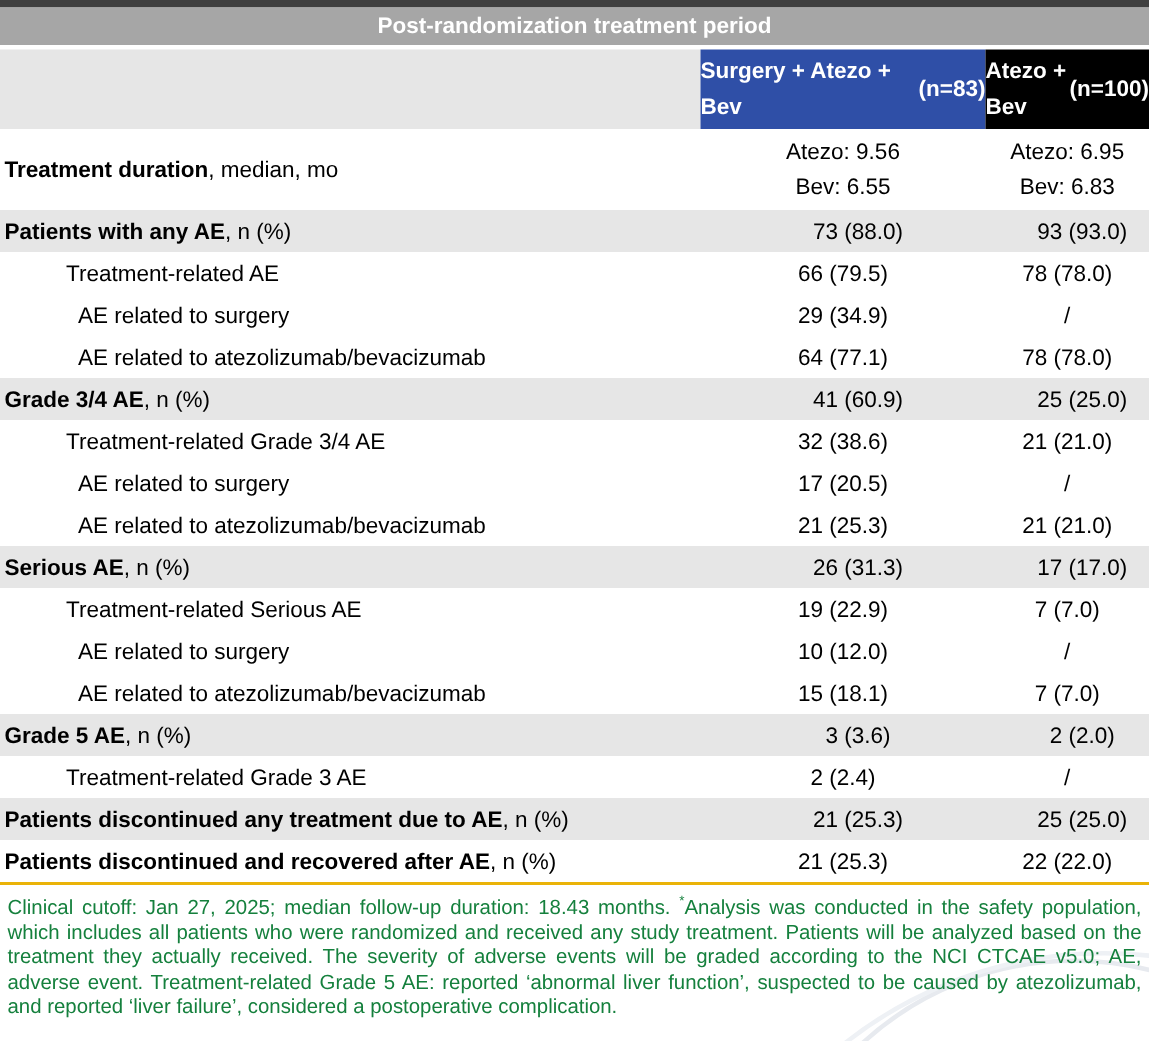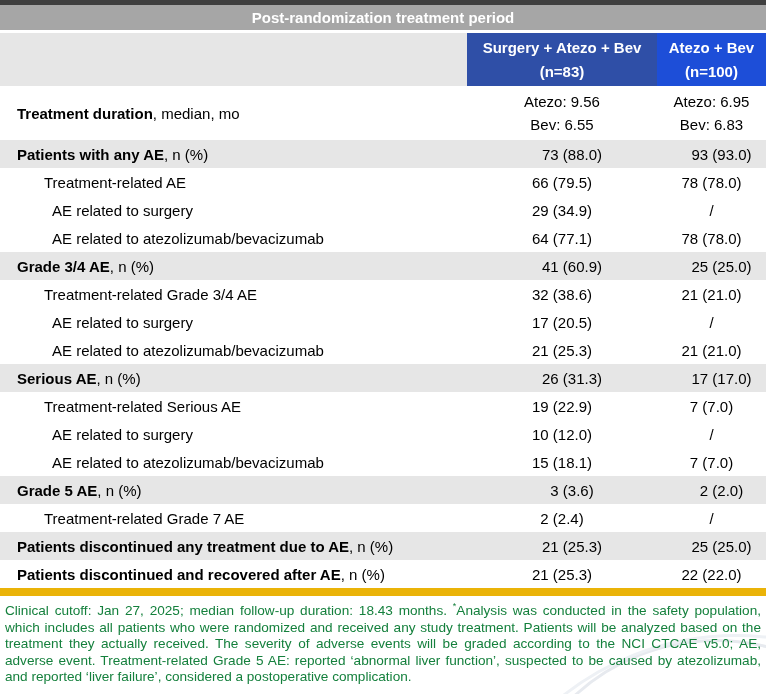--- a/index.html
+++ b/index.html
@@ -1,41 +1,41 @@
 <!DOCTYPE html>
 <html><head>
 <meta charset="utf-8">
 <style>
   * { margin:0; padding:0; box-sizing:border-box; }
   html,body { width:766px; height:694px; background:#ffffff; overflow:hidden; }
   body { font-family:"Liberation Sans", sans-serif; color:#000; position:relative; }
 
-  .table { border-top:5px solid #3f3f3f; border-bottom:8px solid #eab308; position:relative; z-index:2; }
+  .table { border-top:5px solid #3f3f3f; border-bottom:2px solid #eab308; position:relative; z-index:2; }
 
   .title-bar {
     height:25px; background:#a6a6a6; color:#ffffff;
     font-weight:bold; font-size:15px;
     display:flex; align-items:center; justify-content:center;
     margin-bottom:3px;
   }
 
   .col-header { display:flex; height:53px; }
   .col-header .spacer { flex:0 0 467px; background:#e6e6e6; }
   .col-cell {
     color:#ffffff; font-weight:bold; font-size:15px; line-height:24px;
-    display:flex; flex-direction:column; align-items:center; justify-content:center;
-    text-align:center;
+    display:flex; flex-direction:row; align-items:center; justify-content:center;
+    text-align:left;
   }
   .col-blue { flex:0 0 190px; background:#2f4fa7; }
-  .col-red  { flex:1; background:#1d4ed8; }
+  .col-red  { flex:1; background:#000000; }
 
   .row { display:flex; align-items:center; height:28px; font-size:15px; background:#ffffff; }
   .row.shaded { background:#e6e6e6;gap:10px; }
   .row.tall { height:54px; }
-  .cell.label { flex:0 0 467px; padding-left:17px; white-space:nowrap; }
+  .cell.label { flex:0 0 467px; padding-left:3px; white-space:nowrap; }
   .row.indent-1 .cell.label { padding-left:44px; }
   .row.indent-2 .cell.label { padding-left:52px; }
   .cell.label .bold { font-weight:bold; }
   .cell.val { flex:0 0 190px; text-align:center; white-space:pre-line; line-height:23px; }
   .cell.val2 { flex:1; }
 
   .footnote {
     position:relative; z-index:2;
     padding:7px 5px 0 5px;
     color:#15803d; font-size:13.6px; line-height:16.5px;
@@ -132,21 +132,21 @@
     <div class="cell label"><span class="bold"></span><span>AE related to atezolizumab/bevacizumab</span></div>
     <div class="cell val">15 (18.1)</div>
     <div class="cell val val2">7 (7.0)</div>
   </div>
       <div class="row indent-0 shaded">
     <div class="cell label"><span class="bold">Grade 5 AE</span><span>, n (%)</span></div>
     <div class="cell val">3 (3.6)</div>
     <div class="cell val val2">2 (2.0)</div>
   </div>
       <div class="row indent-1">
-    <div class="cell label"><span class="bold"></span><span>Treatment-related Grade 7 AE</span></div>
+    <div class="cell label"><span class="bold"></span><span>Treatment-related Grade 3 AE</span></div>
     <div class="cell val">2 (2.4)</div>
     <div class="cell val val2">/</div>
   </div>
       <div class="row indent-0 shaded">
     <div class="cell label"><span class="bold">Patients discontinued any treatment due to AE</span><span>, n (%)</span></div>
     <div class="cell val">21 (25.3)</div>
     <div class="cell val val2">25 (25.0)</div>
   </div>
       <div class="row indent-0">
     <div class="cell label"><span class="bold">Patients discontinued and recovered after AE</span><span>, n (%)</span></div>

